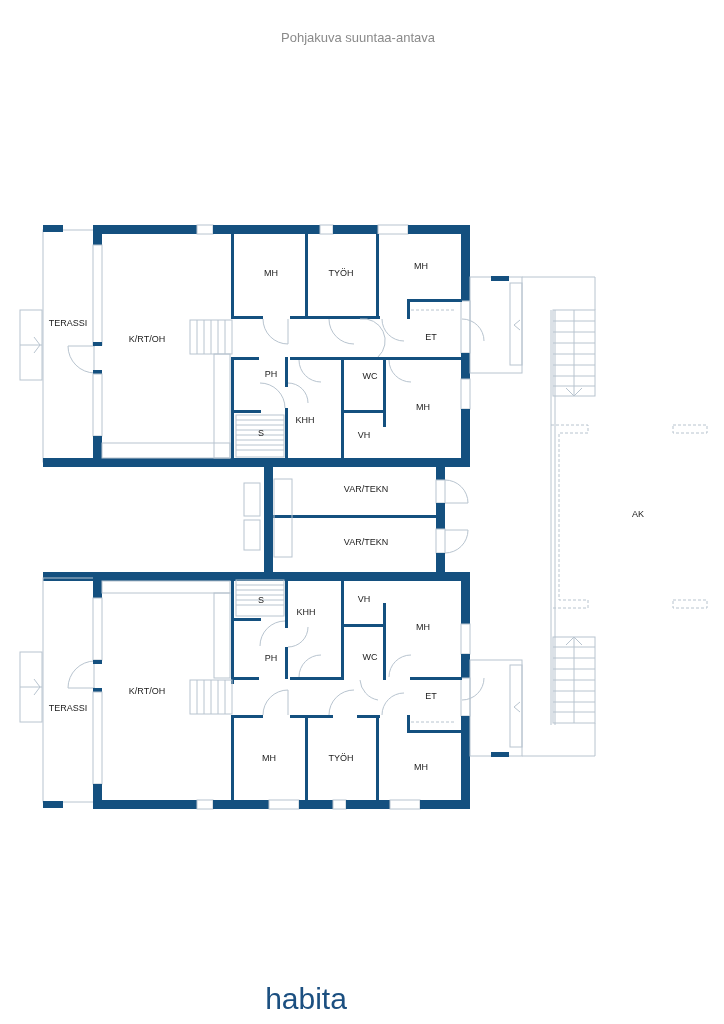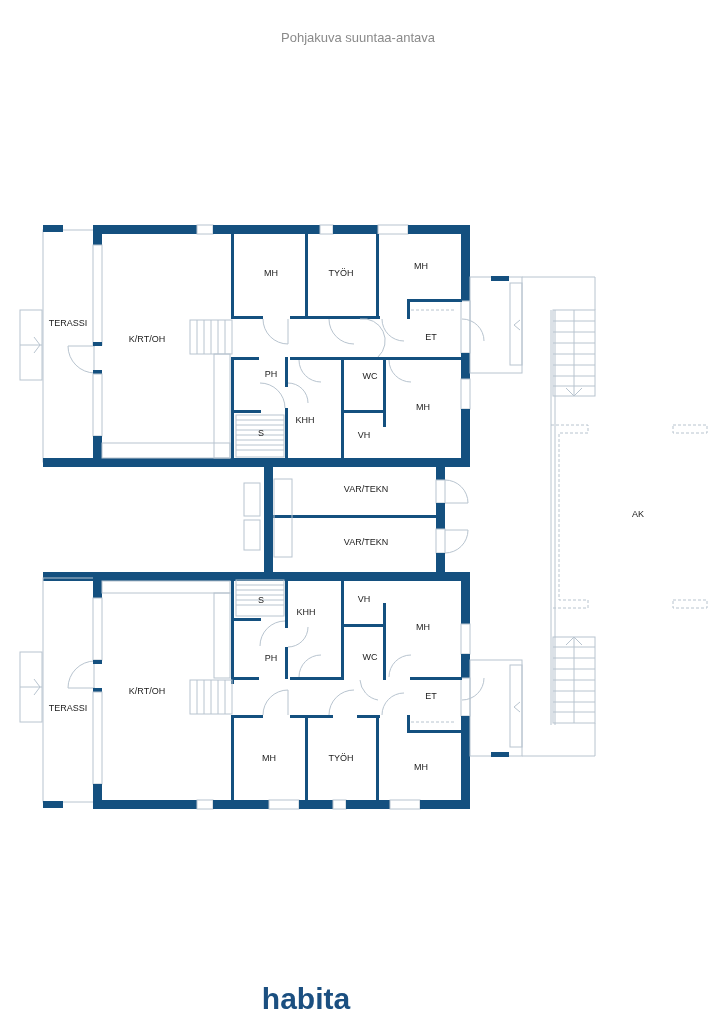--- a/index.html
+++ b/index.html
@@ -4,21 +4,21 @@
 <style>
   html, body { margin:0; padding:0; background:#ffffff; }
   body { width:724px; height:1024px; position:relative; overflow:hidden; font-family:"Liberation Sans", sans-serif; }
   .title { position:absolute; left:0; width:716px; top:30px; text-align:center; font-size:13px; color:#8a8a8a; }
   svg.plan { position:absolute; left:0; top:0; }
   .lbl { font-family:"Liberation Sans", sans-serif; font-size:9px; fill:#1a1a1a; text-anchor:middle; dominant-baseline:middle; }
   .wall { fill:#14507f; }
   .line { stroke:#b8c4cf; stroke-width:1; fill:none; }
   .dash { stroke:#b8c4cf; stroke-width:1; fill:none; stroke-dasharray:3 2; }
   .win { fill:#ffffff; stroke:#b8c4cf; stroke-width:1; }
-  .logo { position:absolute; left:0; width:612px; top:982px; text-align:center; font-size:30px; font-weight:bold; color:#1b4f80; letter-spacing:0px; }
+  .logo { position:absolute; left:0; width:612px; top:982px; text-align:center; font-size:30px; font-weight:normal; color:#1b4f80; letter-spacing:0px; }
 </style>
 </head>
 <body>
 
 <div class="title">Pohjakuva suuntaa-antava</div>
 
 <svg class="plan" width="724" height="1024" viewBox="0 0 724 1024">
 
   <g>
 

